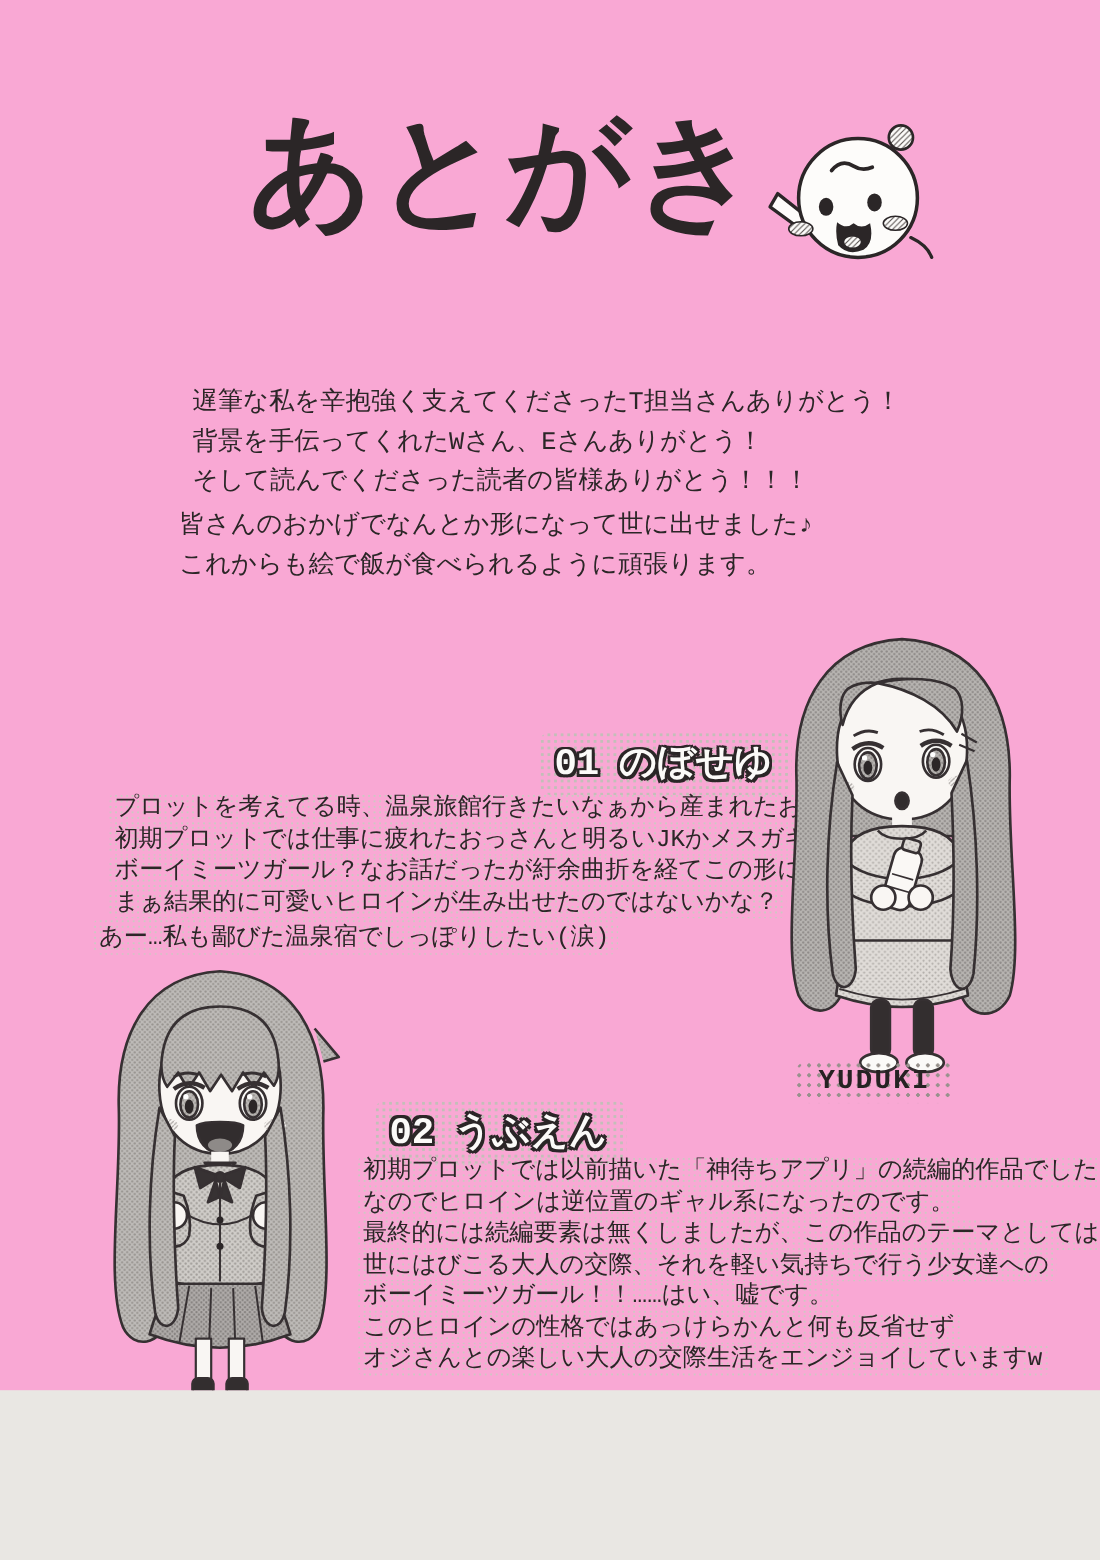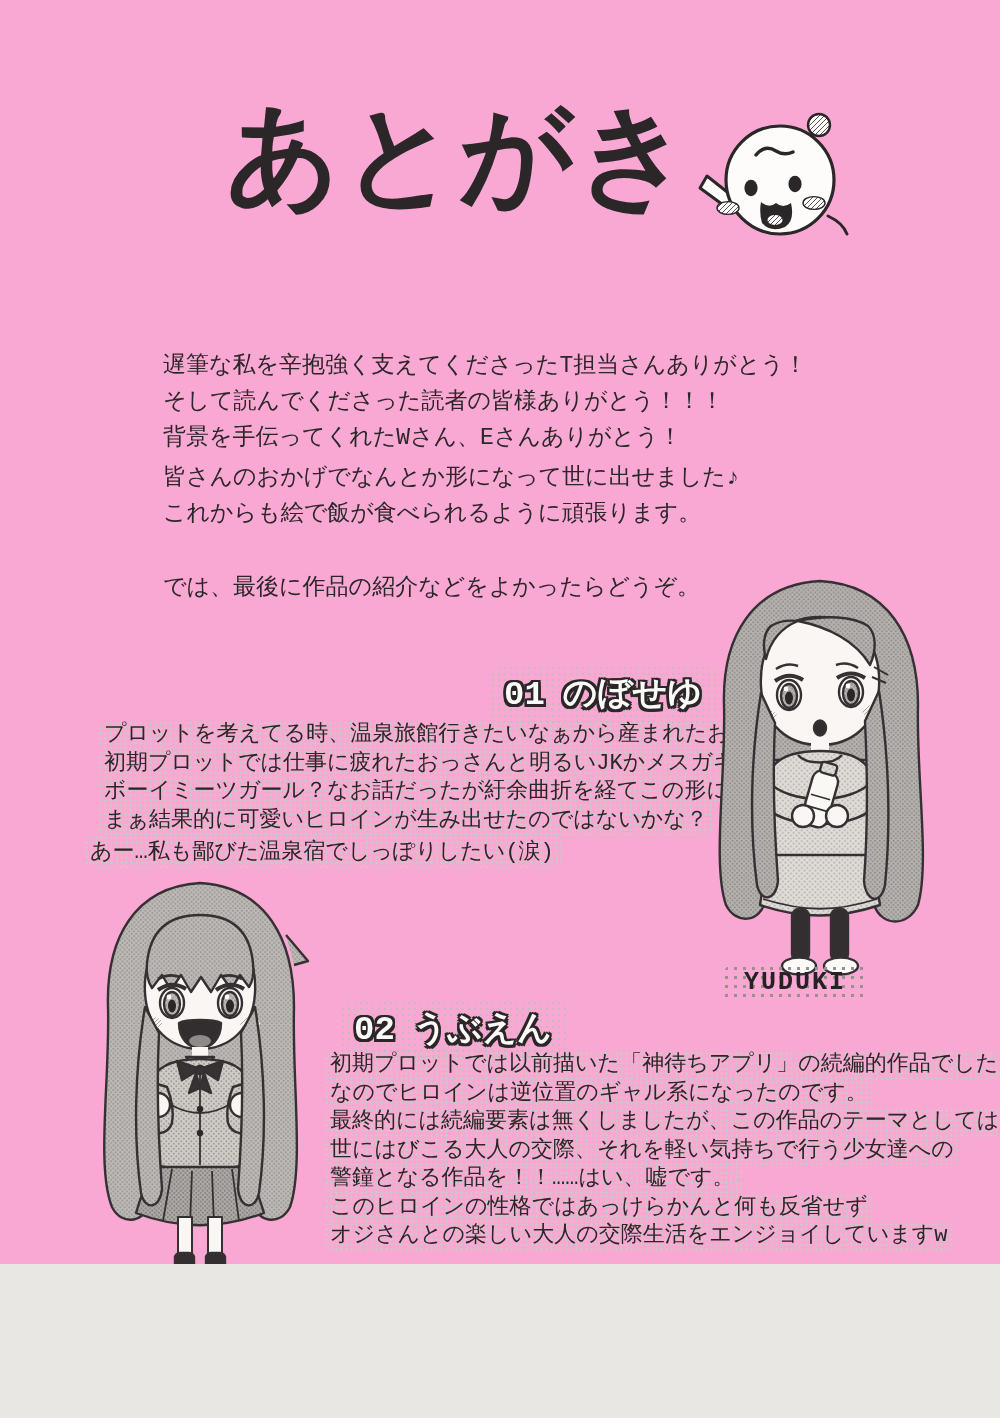--- a/index.html
+++ b/index.html
@@ -10,21 +10,21 @@
   }
   .title {
     position:absolute; left:226px; top:80px;
     font-size:112px; font-weight:700; letter-spacing:2px; white-space:nowrap;
   }
   .mascot { position:absolute; left:690px; top:110px; }
   .para {
     position:absolute; font-size:23px; line-height:36px; font-weight:500; white-space:nowrap;
   }
   #para1 { left:163px; top:234px; }
-  #para2 { left:163px; top:348px; }
+  #para2 { left:175px; top:348px; }
   #para3 { left:163px; top:460px; }
   #lead  { left:163px; top:570px; }
 
   .section-head {
     position:absolute; font-size:34px; font-weight:700; white-space:nowrap;
     color:#fbfaf8; padding:5px 18px 7px 14px; border-radius:12px;
     background-image:radial-gradient(circle,#c3beb8 1.2px,rgba(0,0,0,0) 1.4px);
     background-size:6px 6px;
     text-shadow:
       -2.5px -2.5px 0 #2b2627, 0 -2.5px 0 #2b2627, 2.5px -2.5px 0 #2b2627,
@@ -91,30 +91,29 @@
       <ellipse cx="38" cy="98" rx="11" ry="6.4" fill="url(#m-hatch)" stroke="#2b2627" stroke-width="1.4"></ellipse>
       <ellipse cx="124" cy="93" rx="11" ry="6.4" fill="url(#m-hatch)" stroke="#2b2627" stroke-width="1.4"></ellipse>
       <path d="M71,92 q8,7 15,1 q7,6 15,0 q4,18 -6,24 q-14,6 -23,-4 q-3,-11 -1,-21 z" fill="#2b2627"></path>
       <ellipse cx="85" cy="110" rx="7.5" ry="5" fill="url(#m-hatch)"></ellipse>
     </svg>
   </div>
 
 
   <div id="para2" class="para">
     <div>遅筆な私を辛抱強く支えてくださったT担当さんありがとう！</div>
+    <div>背景を手伝ってくれたWさん、Eさんありがとう！</div>
     <div>そして読んでくださった読者の皆様ありがとう！！！</div>
-    <div>背景を手伝ってくれたWさん、Eさんありがとう！</div>
   </div>
 
   <div id="para3" class="para">
     <div>皆さんのおかげでなんとか形になって世に出せました♪</div>
     <div>これからも絵で飯が食べられるように頑張ります。</div>
   </div>
 
-  <div id="lead" class="para">では、最後に作品の紹介などをよかったらどうぞ。</div>
 
   <div id="head1" class="section-head">
     <span class="head-num">01</span><span>のぼせゆ</span>
   </div>
 
   <div id="sec1-lines" class="sec-lines">
     <span class="tone-line">プロットを考えてる時、温泉旅館行きたいなぁから産まれたお話。</span>
     <span class="tone-line">初期プロットでは仕事に疲れたおっさんと明るいJKかメスガキとの</span>
     <span class="tone-line">ボーイミーツガール？なお話だったが紆余曲折を経てこの形に。</span>
     <span class="tone-line">まぁ結果的に可愛いヒロインが生み出せたのではないかな？</span>
@@ -206,21 +205,21 @@
 
   <div id="head2" class="section-head">
     <span class="head-num">02</span><span>うぶえん</span>
   </div>
 
   <div id="sec2-lines" class="sec-lines">
     <span class="tone-line">初期プロットでは以前描いた「神待ちアプリ」の続編的作品でした。</span>
     <span class="tone-line">なのでヒロインは逆位置のギャル系になったのです。</span>
     <span class="tone-line">最終的には続編要素は無くしましたが、この作品のテーマとしては</span>
     <span class="tone-line">世にはびこる大人の交際、それを軽い気持ちで行う少女達への</span>
-    <span class="tone-line">警鐘となる作品を！！……はい、嘘です。</span>
+    <span class="tone-line">ボーイミーツガール！！……はい、嘘です。</span>
     <span class="tone-line">このヒロインの性格ではあっけらかんと何も反省せず</span>
     <span class="tone-line">オジさんとの楽しい大人の交際生活をエンジョイしていますw</span>
   </div>
 
   <div id="char-anri" class="char">
     <svg width="300" height="425" viewBox="0 0 300 425">
       <defs>
         <pattern id="a-hair" width="4.6" height="4.6" patternUnits="userSpaceOnUse">
           <rect width="4.6" height="4.6" fill="#bdbab7"></rect>
           <circle cx="1.2" cy="1.2" r="1" fill="#97938f"></circle>

